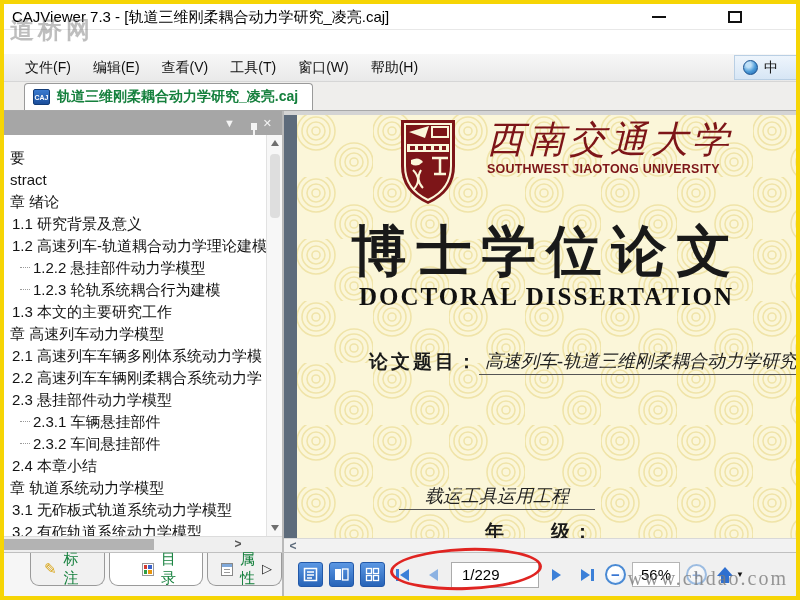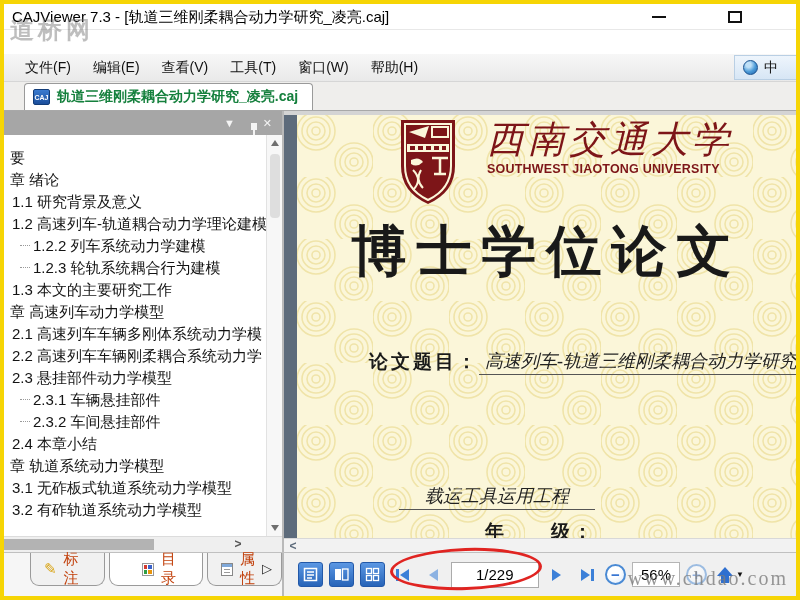--- a/index.html
+++ b/index.html
@@ -104,39 +104,39 @@
                 display:flex; align-items:center; }
   .scroll-left-btn{ width:18px; text-align:center; font-size:12px; font-weight:bold; color:#5d6b7b; cursor:default;}
 
   
   .bottomrow{ height:44px; flex:0 0 44px; display:flex; border-top:1px solid #c0c0c0; background:#f0f0f0; }
   .side-tabs{ width:280px; flex:0 0 280px; background:#f6f6f6; border-right:2px solid #b9b9b9;
               display:flex; align-items:flex-start; padding-left:26px; gap:4px; position:relative;}
   .btab{ height:33px; display:flex; align-items:center; gap:7px; padding:0 13px;
          border:1px solid #9a9a9a; border-top:none; border-radius:0 0 9px 9px; background:#f1f1f1; cursor:default;}
   .btab.active{ background:#fff;padding-left:32px; }
-  .btab .lbl{ font-size:15px; color:#c2410c; }
+  .btab .lbl{ font-size:15px; color:#15803d; }
   .pencil{ font-size:15px; color:#d9a414; }
   .grid-icon{ width:13px; height:13px; background:#fff; border:1px solid #999; display:grid;
               grid-template-columns:1fr 1fr; grid-template-rows:1fr 1fr; gap:1px; padding:1px;}
   .grid-icon i{ display:block; }
   .gi1{ background:#d33a2f; } .gi2{ background:#3a62c9; } .gi3{ background:#2f9e44; } .gi4{ background:#e8950c; }
   .props-icon{ width:13px; height:13px; background:#fff; border:1px solid #888; position:relative; }
   .props-icon::before{ content:""; position:absolute; left:0; top:0; right:0; height:3px; background:#7fa8d9; }
   .props-icon::after{ content:""; position:absolute; left:2px; top:5px; right:2px; height:1px;
                       background:#9a9a9a; box-shadow:0 3px 0 #9a9a9a; }
   .btab-overflow{ position:absolute; right:10px; top:8px; font-size:13px; color:#222; cursor:default;}
 
   .toolbar{ flex:1; display:flex; align-items:center; padding-left:14px; gap:6px; position:relative; }
   .vbtn{ width:25px; height:25px; border:1px solid #2258a8; border-radius:3px;
          background:linear-gradient(#5b97e3,#2764b8); display:flex; align-items:center; justify-content:center; cursor:default;}
   .navbtn{ width:24px; height:26px; display:flex; align-items:center; justify-content:center; background:transparent; border:none; cursor:default;}
   .navbtn.faded{ opacity:.55; }
   .pagebox{ width:88px; height:26px; border:1px solid #ababab; background:#fff; font-size:15px;
-            padding-left:24px; color:#000; font-family:"Liberation Sans","DejaVu Sans",sans-serif; }
+            padding-left:10px; color:#000; font-family:"Liberation Sans","DejaVu Sans",sans-serif; }
   .zoomc{ width:21px; height:21px; border-radius:50%; border:2px solid #4a8ad4; color:#2e6fd0;
           background:radial-gradient(circle at 35% 30%, #ffffff 0 40%, #d9e8fa 100%);
           font-size:15px; font-weight:bold; line-height:17px; text-align:center; cursor:default;}
   .zoomc.plus{ opacity:.5; }
   .zoomlevel{ width:48px; height:25px; border:1px solid #b5b5b5; background:#fff; font-size:15px;
               display:flex; align-items:center; justify-content:center; color:#000; }
   .upbtn{ display:flex; align-items:center; gap:3px; margin-left:4px; cursor:default;}
   .up-shape{ display:flex; flex-direction:column; align-items:center; }
   .up-tri{ width:0; height:0; border-left:8px solid transparent; border-right:8px solid transparent; border-bottom:9px solid #2e6fd0; }
   .up-stem{ width:8px; height:7px; background:#2e6fd0; }
@@ -190,24 +190,25 @@
 
     <div class="sidebar">
       <div class="panel-header">
         <span class="ph-btn">▼</span>
         <span class="ph-btn"><span class="pin"></span></span>
         <span class="ph-btn">✕</span>
       </div>
       <div class="toc-wrap">
         <div class="toc">
           <div class="toc-row lv0">要</div>
+          <div class="toc-row lv0">stract</div>
           <div class="toc-row lv0">章 绪论</div>
           <div class="toc-row lv1">1.1 研究背景及意义</div>
           <div class="toc-row lv1">1.2 高速列车-轨道耦合动力学理论建模</div>
-          <div class="toc-row lv2">1.2.2 列车系统动力学建模</div>
+          <div class="toc-row lv2">1.2.2 悬挂部件动力学模型</div>
           <div class="toc-row lv2">1.2.3 轮轨系统耦合行为建模</div>
           <div class="toc-row lv1">1.3 本文的主要研究工作</div>
           <div class="toc-row lv0">章 高速列车动力学模型</div>
           <div class="toc-row lv1">2.1 高速列车车辆多刚体系统动力学模</div>
           <div class="toc-row lv1">2.2 高速列车车辆刚柔耦合系统动力学</div>
           <div class="toc-row lv1">2.3 悬挂部件动力学模型</div>
           <div class="toc-row lv2">2.3.1 车辆悬挂部件</div>
           <div class="toc-row lv2">2.3.2 车间悬挂部件</div>
           <div class="toc-row lv1">2.4 本章小结</div>
           <div class="toc-row lv0">章 轨道系统动力学模型</div>
@@ -264,20 +265,21 @@
             <rect x="35" y="28" width="5" height="4" fill="#7d1518"></rect>
           <rect x="43" y="28" width="4" height="4" fill="#7d1518"></rect>
           <path d="M12 42 q8 -4 12 2 q-6 6 -12 2 z" fill="#fbf6d9"></path>
           <path d="M33 40 h16 M41 40 v16 M35 56 h12" stroke="#fbf6d9" stroke-width="2.5" fill="none"></path>
           <path d="M14 52 q10 10 0 20 M22 52 q-6 10 2 18" stroke="#fbf6d9" stroke-width="2" fill="none"></path>
         </svg>
 
         <div class="univ-cn maroon">西南交通大学</div>
         <div class="univ-en maroon">SOUTHWEST JIAOTONG UNIVERSITY</div>
         <div class="title-cn">博士学位论文</div>
+        <div class="title-en">DOCTORAL DISSERTATION</div>
 
         <div class="frow thesis">
           <span class="flabel">论文题目：</span>
           <span class="fvalue">高速列车-轨道三维刚柔耦合动力学研究</span>
         </div>
         <div class="frow major">
           <span class="fvalue">载运工具运用工程</span>
         </div>
         <div class="frow grade">
           <span class="flabel">年　　级：</span>

